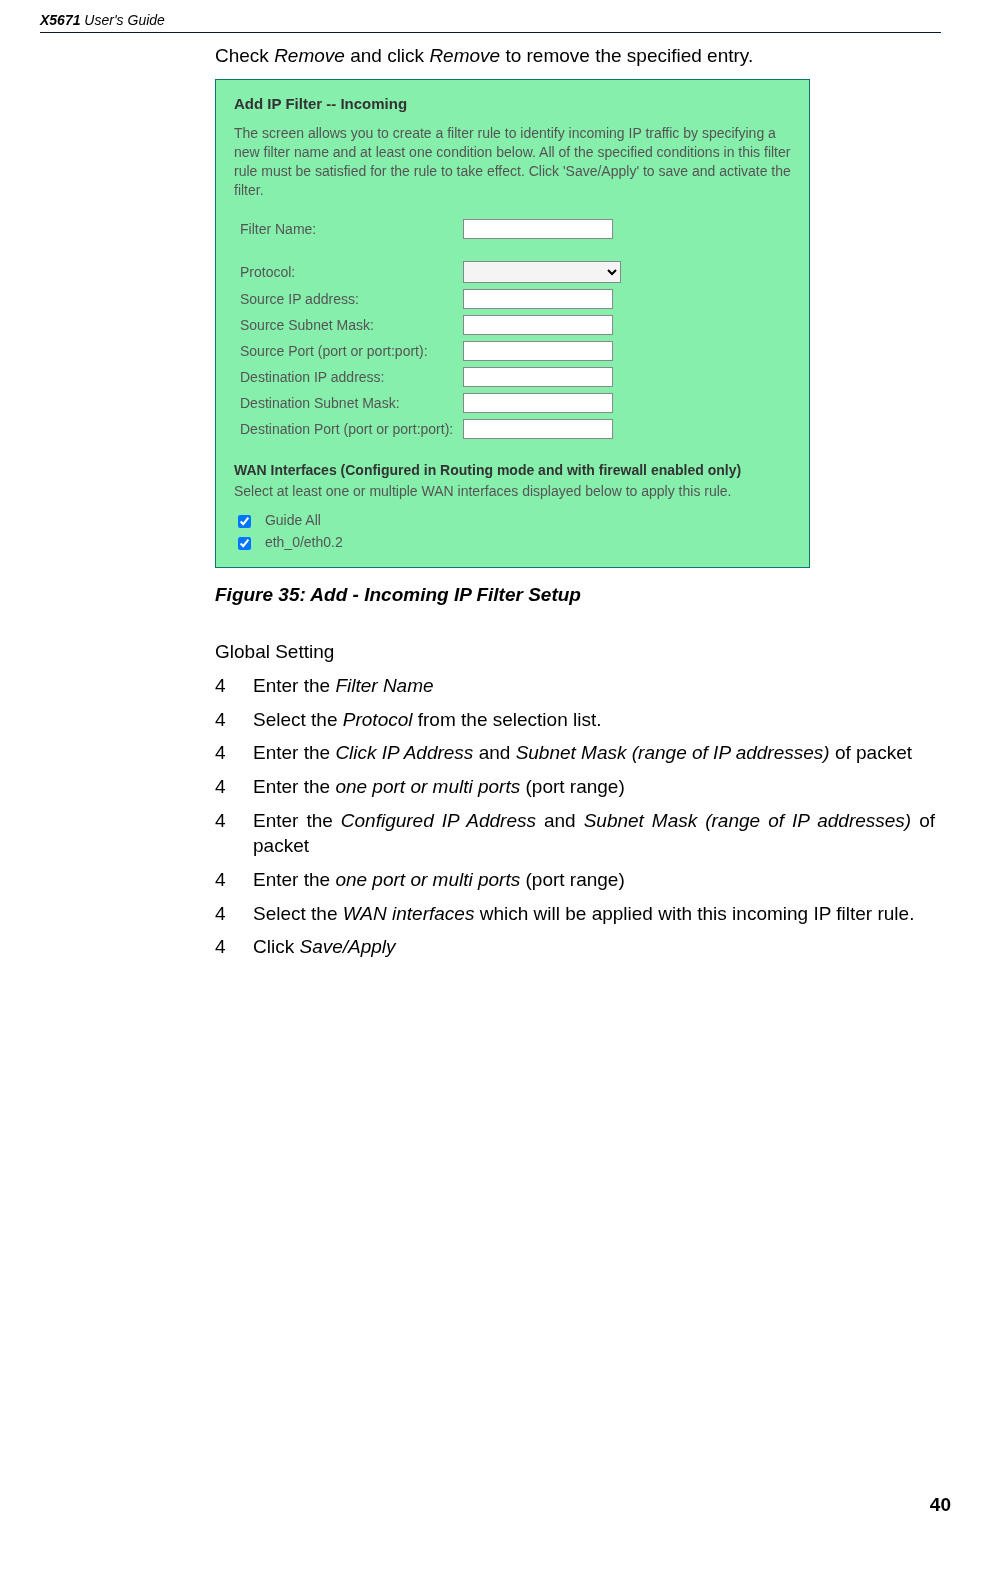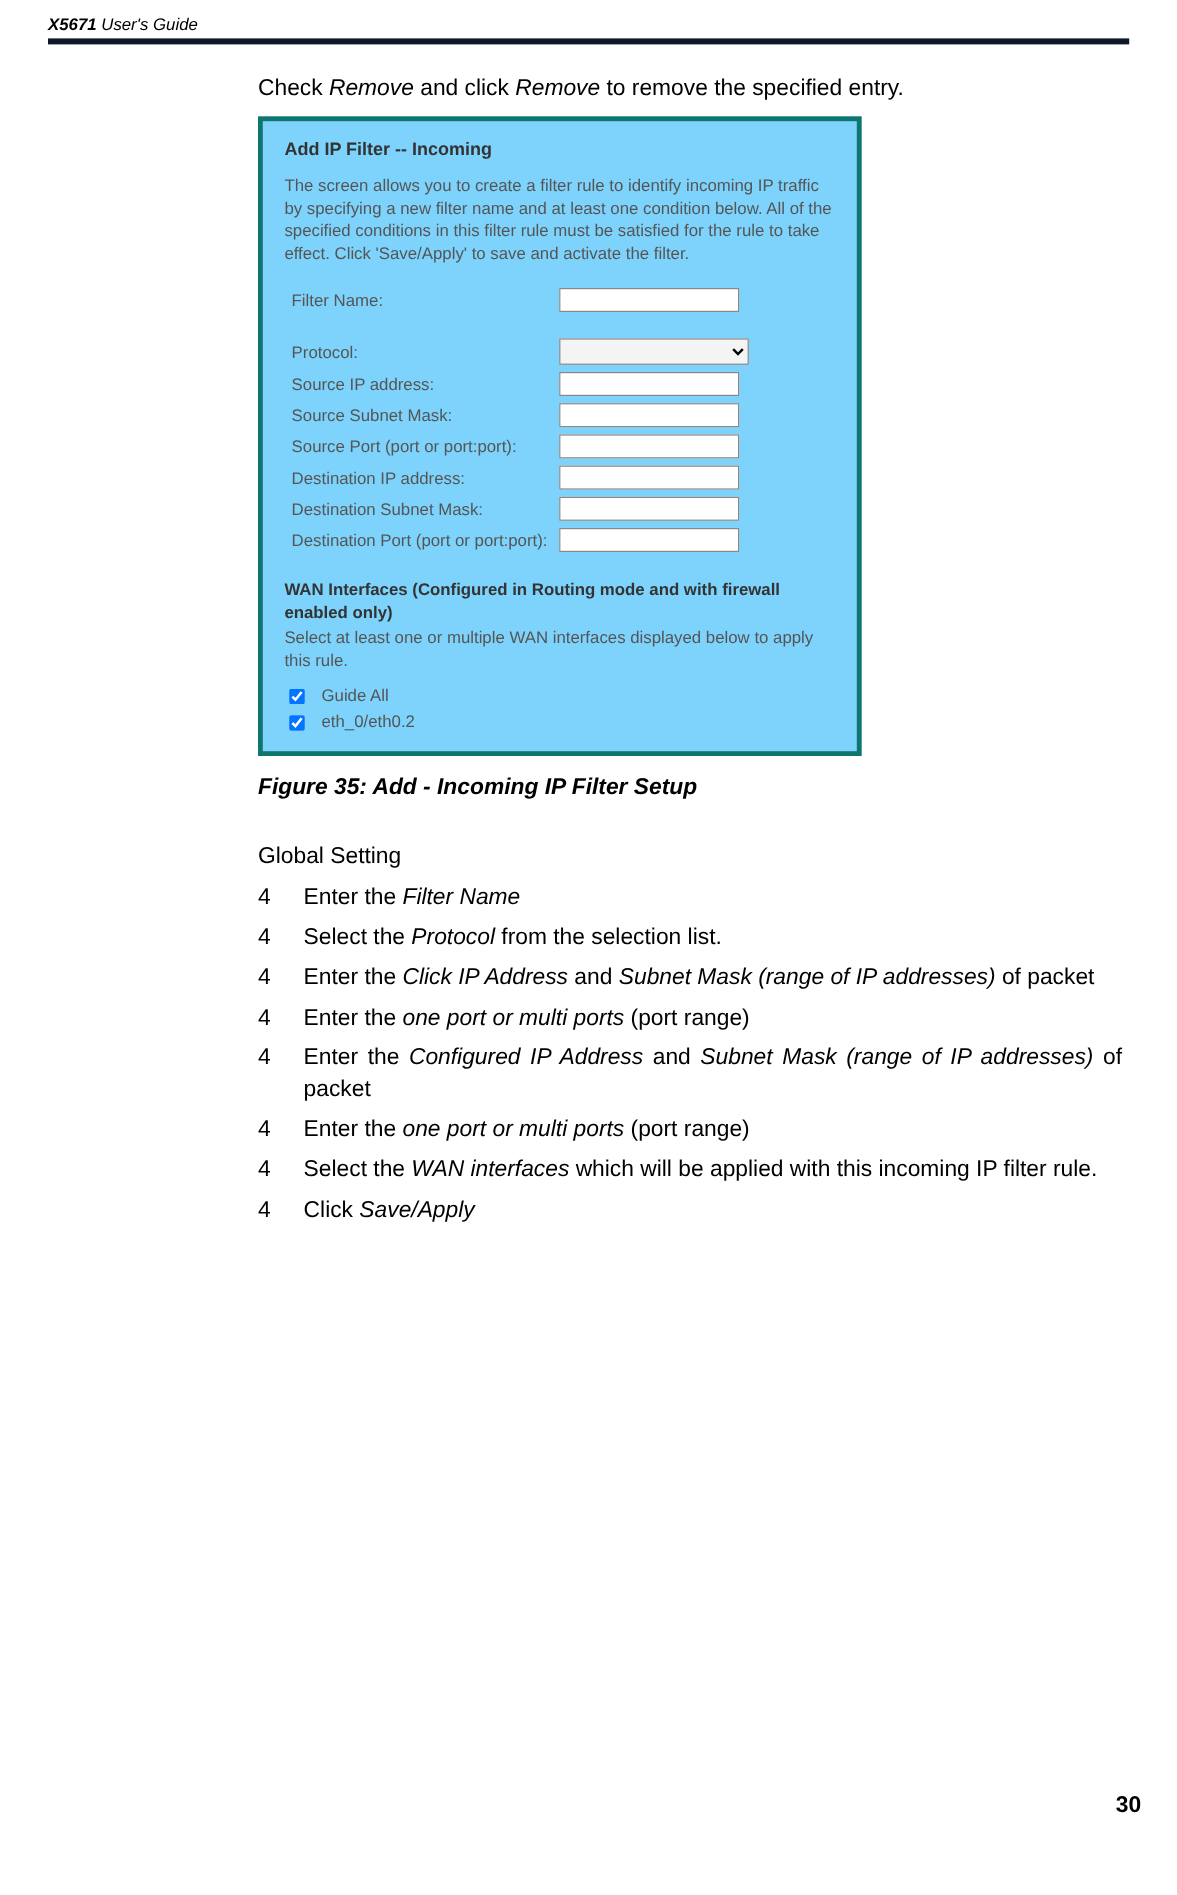--- a/index.html
+++ b/index.html
@@ -12,45 +12,45 @@
   }
   .page {
     padding: 12px 40px 40px 40px;
     position: relative;
     min-height: 1530px;
     box-sizing: border-box;
   }
   .hdr {
     font-size: 14px;
     font-style: italic;
-    border-bottom: 5px solid #0f172a;
+    border-bottom: 1px solid #0f172a;
     padding-bottom: 4px;
-    margin-bottom: 24px;
+    margin-bottom: 10px;
   }
   .hdr .bold { font-weight: bold; font-style: italic; }
   .body-area {
     margin-left: 175px;
     width: 720px;
     font-size: 19px;
     line-height: 1.35;
   }
   .para { margin: 0 0 6px 0; }
   .ital { font-style: italic; }
 
   
   .shot {
-    border: 4px solid #0f766e;
-    width: 503px;
+    border: 1px solid #0f766e;
+    width: 595px;
     margin: 10px 0 14px 0;
     padding: 14px 18px 12px 18px;
     box-sizing: border-box;
     font-family: Verdana, Arial, sans-serif;
     font-size: 14px;
     color: #555;
-    background: #7dd3fc;
+    background: #86efac;
   }
   .shot .title {
     font-weight: bold;
     color: #333;
     margin-bottom: 10px;
     font-size: 15px;
   }
   .shot .desc {
     margin-bottom: 16px;
     line-height: 1.35;
@@ -225,14 +225,14 @@
         <div class="num">4</div>
         <div class="txt"><span>Select the </span><span class="ital">WAN interfaces</span><span> which will be applied with this incoming IP filter rule.</span></div>
       </div>
       <div class="step">
         <div class="num">4</div>
         <div class="txt"><span>Click </span><span class="ital">Save/Apply</span><span></span></div>
       </div>
     </div>
   </div>
 
-  <div class="pagenum">30</div>
+  <div class="pagenum">40</div>
 </div>
 
 </body></html>

